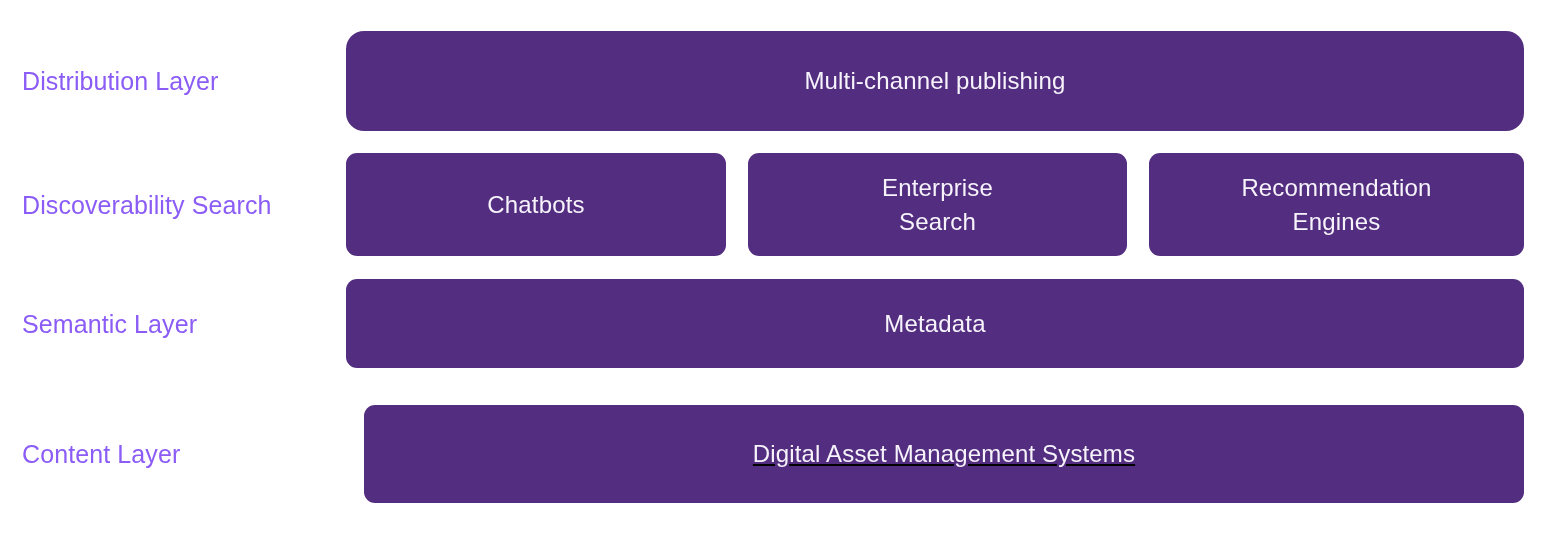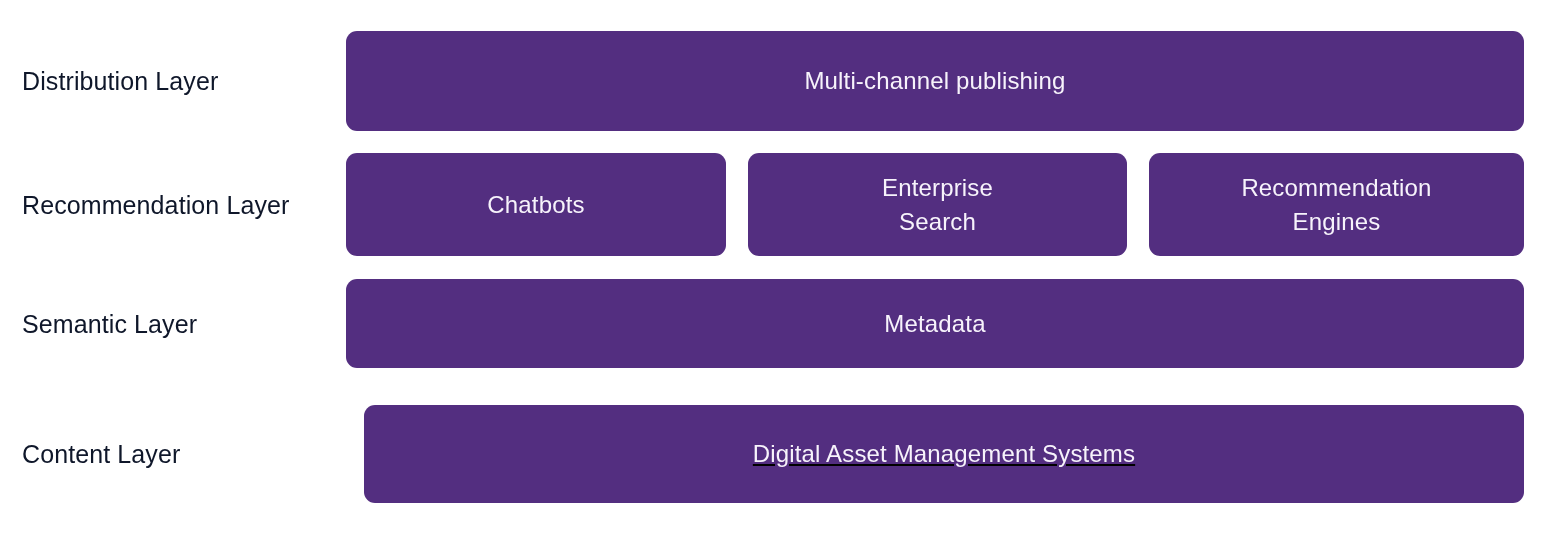--- a/index.html
+++ b/index.html
@@ -43,21 +43,21 @@
     display: flex;
     align-items: center;
     padding-left: 22px;
     box-sizing: border-box;
   }
 
   .layer-label {
     font-family: "Liberation Sans", sans-serif;
     font-size: 25px;
     font-weight: 400;
-    color: #0f172a;
+    color: #8b5cf6;
     letter-spacing: 0.1px;
     line-height: 1.2;
     white-space: nowrap;
   }
 
   .boxes-cell {
     flex: 1 1 auto;
     display: flex;
     flex-direction: row;
     align-items: stretch;
@@ -82,21 +82,21 @@
     font-family: "Liberation Sans", sans-serif;
     font-size: 24px;
     font-weight: 400;
     color: #f7f3fb;
     line-height: 1.38;
     letter-spacing: 0.15px;
     white-space: pre-line;
   }
 
   
-  .row-1 .node-box { flex: 1 1 100%; }
+  .row-1 .node-box { flex: 1 1 100%; border-radius: 18px; }
 
   .row-2 .box-search  { flex: 0 0 379px; }
   .row-2 .box-chat    { flex: 0 0 380px; }
   .row-2 .box-recomm  { flex: 1 1 auto; }
 
   .row-3 .node-box { flex: 1 1 100%; }
 
   .row-4 .box-repos { flex: 0 0 576px; }
   .row-4 .box-dam   { flex: 1 1 auto; text-decoration: underline; }
 </style>
@@ -111,21 +111,21 @@
     </div>
     <div class="boxes-cell">
       <div class="node-box box-multichannel">
         <span class="node-label">Multi-channel publishing</span>
       </div>
     </div>
   </div>
 
   <div class="layer-row row-2">
     <div class="layer-label-cell">
-      <span class="layer-label">Recommendation Layer</span>
+      <span class="layer-label">Discoverability Search</span>
     </div>
     <div class="boxes-cell">
       <div class="node-box box-chat">
         <span class="node-label">Chatbots</span>
       </div>
       <div class="node-box box-search">
         <span class="node-label">Enterprise
 Search</span>
       </div>
       <div class="node-box box-recomm">

